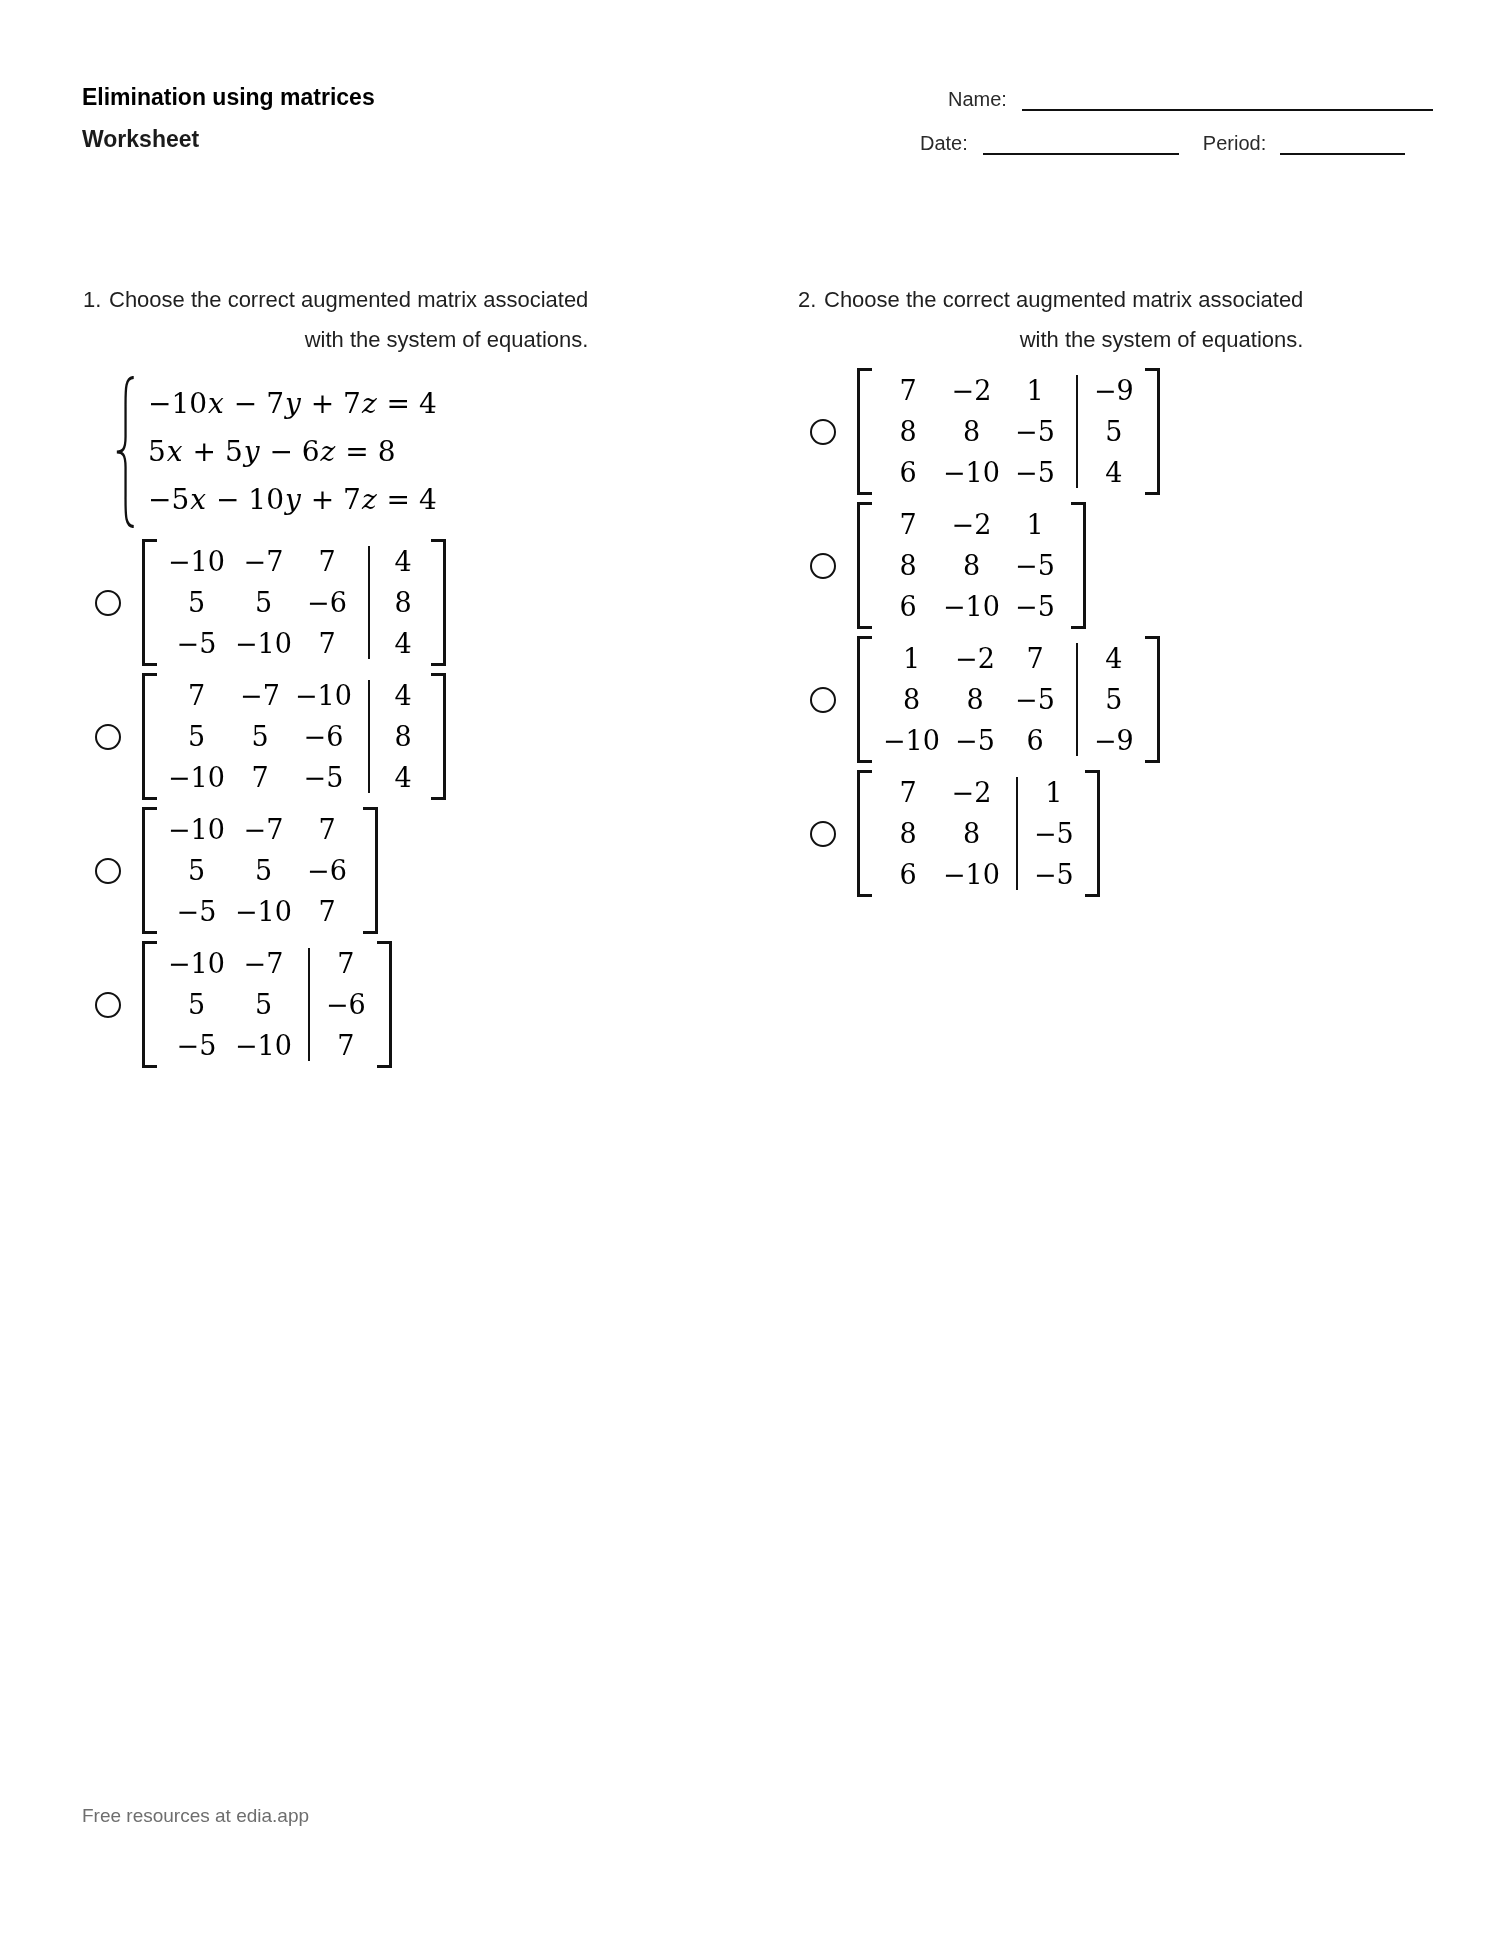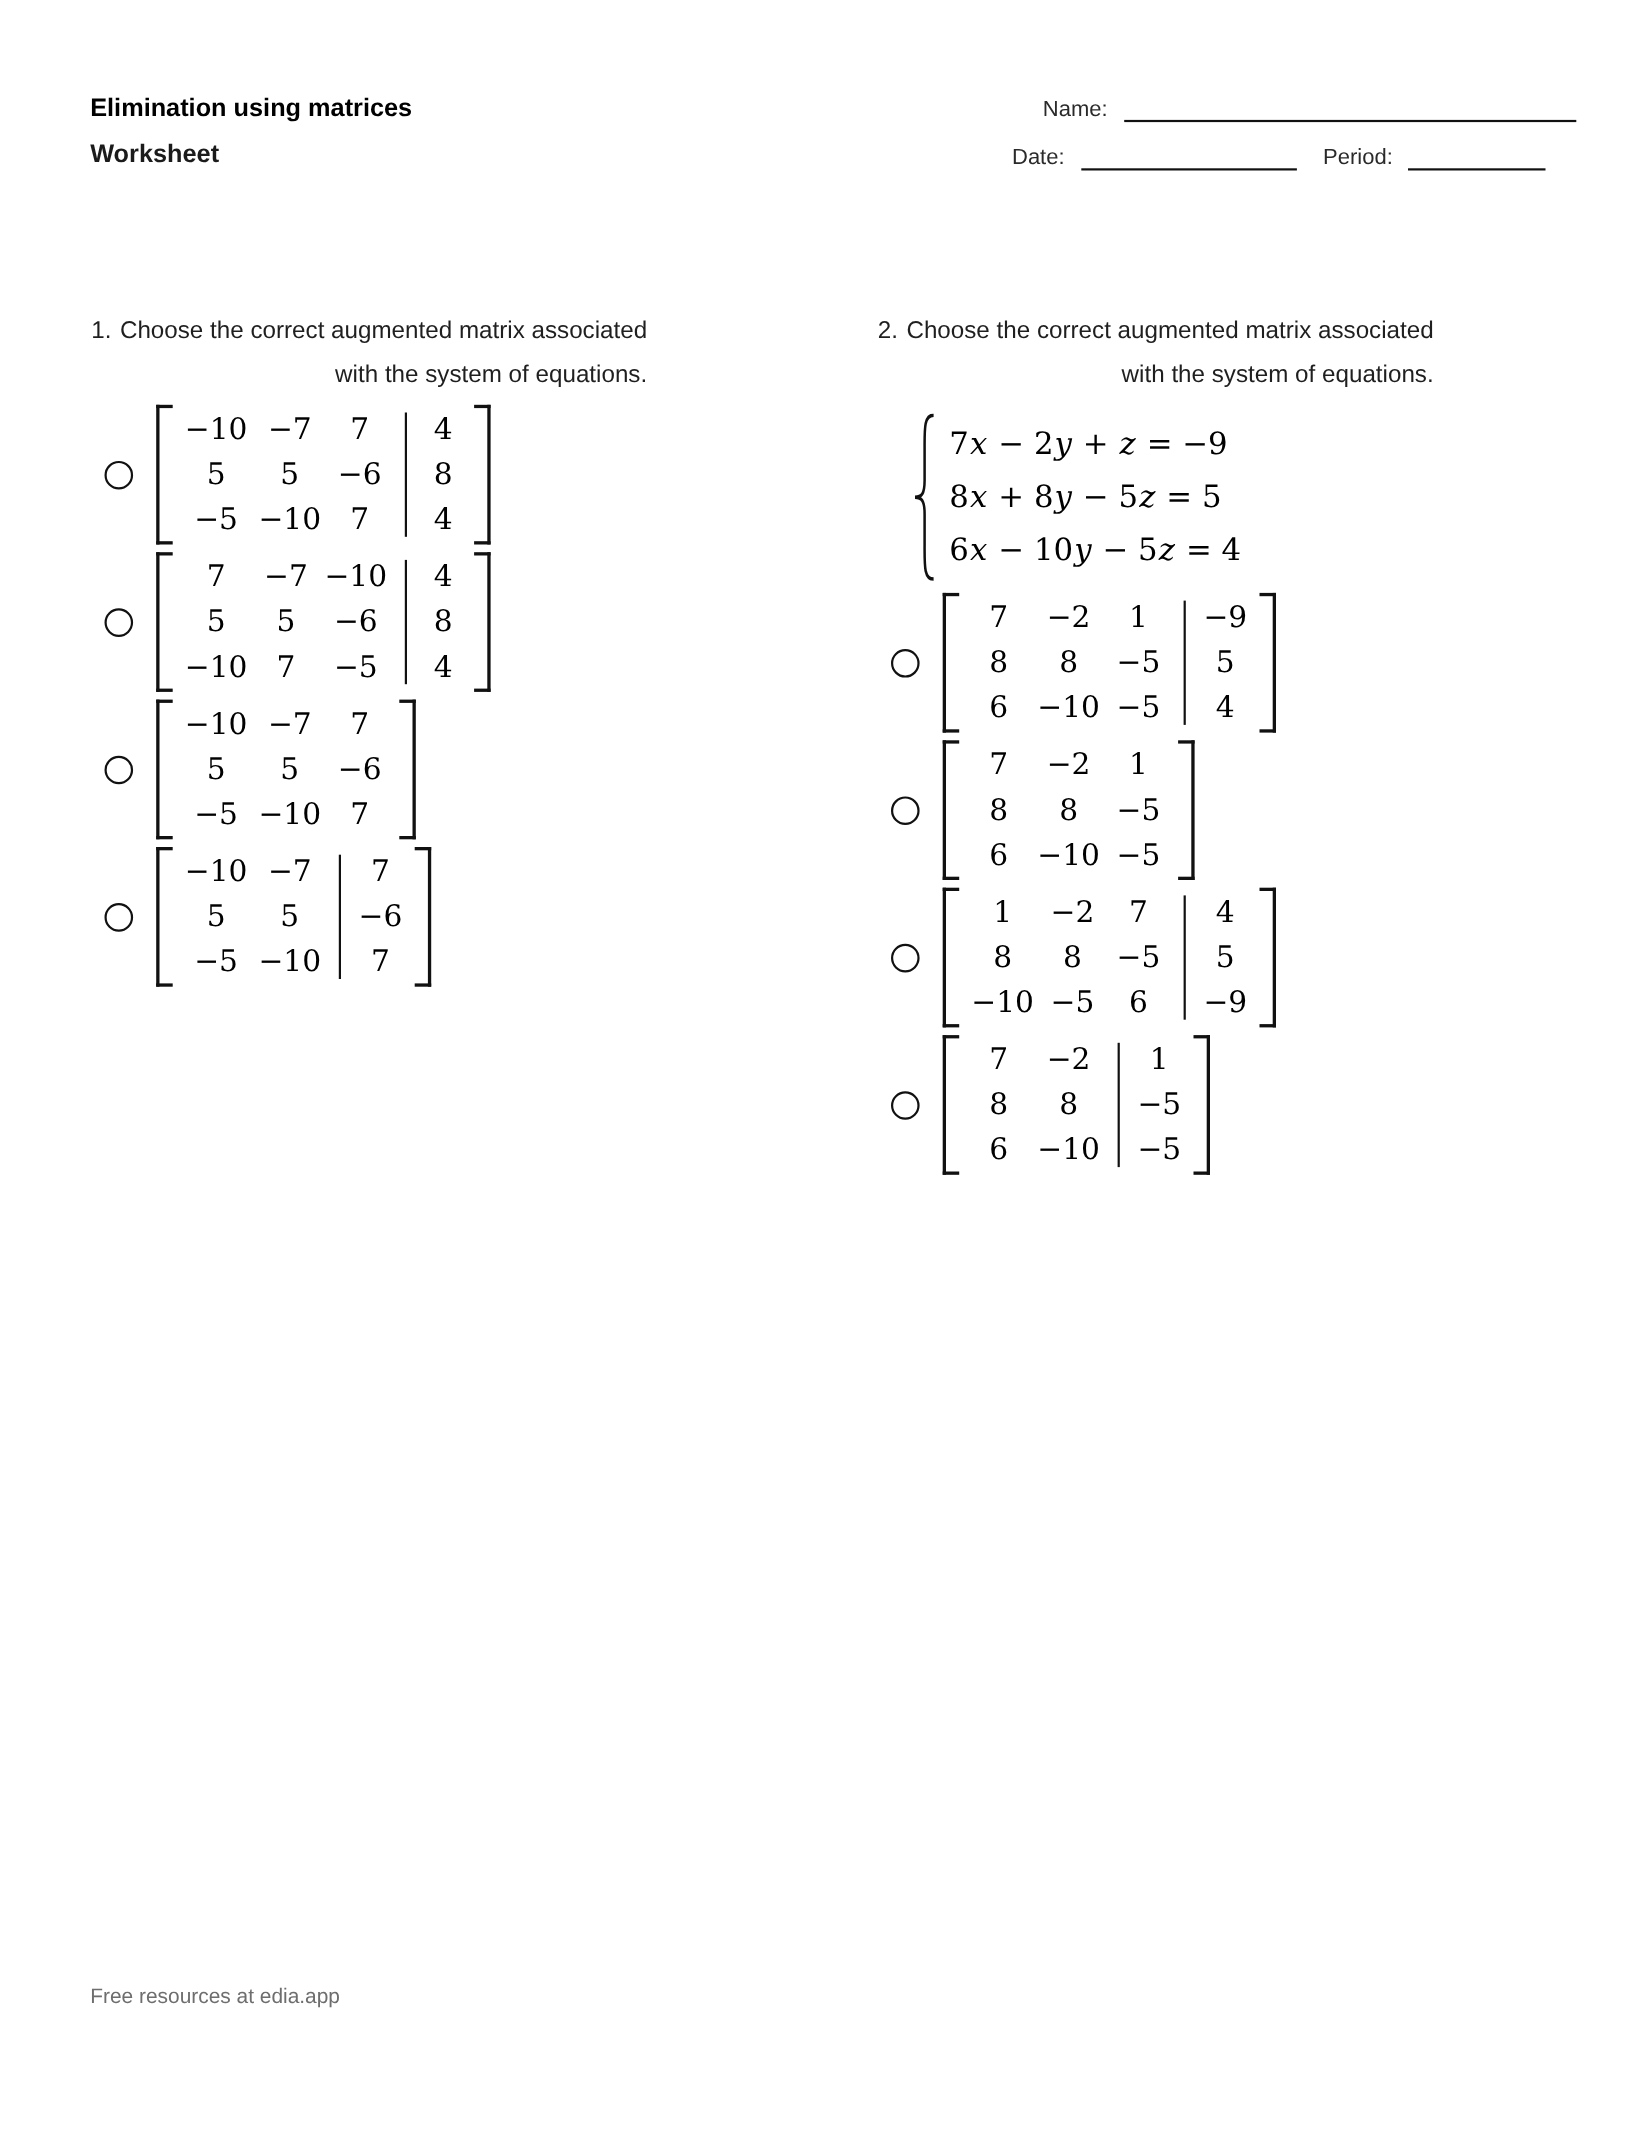--- a/index.html
+++ b/index.html
@@ -62,20 +62,30 @@
 </div>
 
 <section class="question q1">
   <div class="prompt">
     <span class="qnum">1.</span>
     <span class="ptext">
       <span class="pline">Choose the correct augmented matrix associated</span>
       <span class="pline">with the system of equations.</span>
     </span>
   </div>
+  <div class="system">
+    <svg class="brace-svg" width="24" height="152" viewBox="0 0 22 100" preserveAspectRatio="none">
+      <path d="M19 1 C11 1 11.5 9 11.5 21 L11.5 40 C11.5 48 9 50 3.5 50 C9 50 11.5 52 11.5 60 L11.5 79 C11.5 91 11 99 19 99" fill="none" stroke="#111" stroke-width="2.1"></path>
+    </svg>
+    <span class="eqs">
+        <div class="eq-line">−10<i>x</i> − 7<i>y</i> + 7<i>z</i> = 4</div>
+        <div class="eq-line">5<i>x</i> + 5<i>y</i> − 6<i>z</i> = 8</div>
+        <div class="eq-line">−5<i>x</i> − 10<i>y</i> + 7<i>z</i> = 4</div>
+      </span>
+  </div>
   <div class="options">
       <div class="option">
         <span class="radio"></span>
         <span class="matrix">
           <span class="bracket left"></span>
           <span class="mgrid" style="grid-template-columns: repeat(3, auto);">
             <span class="mcell">−10</span>
             <span class="mcell">−7</span>
             <span class="mcell">7</span>
             <span class="mcell">5</span>
@@ -161,30 +171,20 @@
 </section>
 
 <section class="question q2">
   <div class="prompt">
     <span class="qnum">2.</span>
     <span class="ptext">
       <span class="pline">Choose the correct augmented matrix associated</span>
       <span class="pline">with the system of equations.</span>
     </span>
   </div>
-  <div class="system">
-    <svg class="brace-svg" width="24" height="152" viewBox="0 0 22 100" preserveAspectRatio="none">
-      <path d="M19 1 C11 1 11.5 9 11.5 21 L11.5 40 C11.5 48 9 50 3.5 50 C9 50 11.5 52 11.5 60 L11.5 79 C11.5 91 11 99 19 99" fill="none" stroke="#111" stroke-width="2.1"></path>
-    </svg>
-    <span class="eqs">
-        <div class="eq-line">7<i>x</i> − 2<i>y</i> + <i>z</i> = −9</div>
-        <div class="eq-line">8<i>x</i> + 8<i>y</i> − 5<i>z</i> = 5</div>
-        <div class="eq-line">6<i>x</i> − 10<i>y</i> − 5<i>z</i> = 4</div>
-      </span>
-  </div>
   <div class="options">
       <div class="option">
         <span class="radio"></span>
         <span class="matrix">
           <span class="bracket left"></span>
           <span class="mgrid" style="grid-template-columns: repeat(3, auto);">
             <span class="mcell">7</span>
             <span class="mcell">−2</span>
             <span class="mcell">1</span>
             <span class="mcell">8</span>

